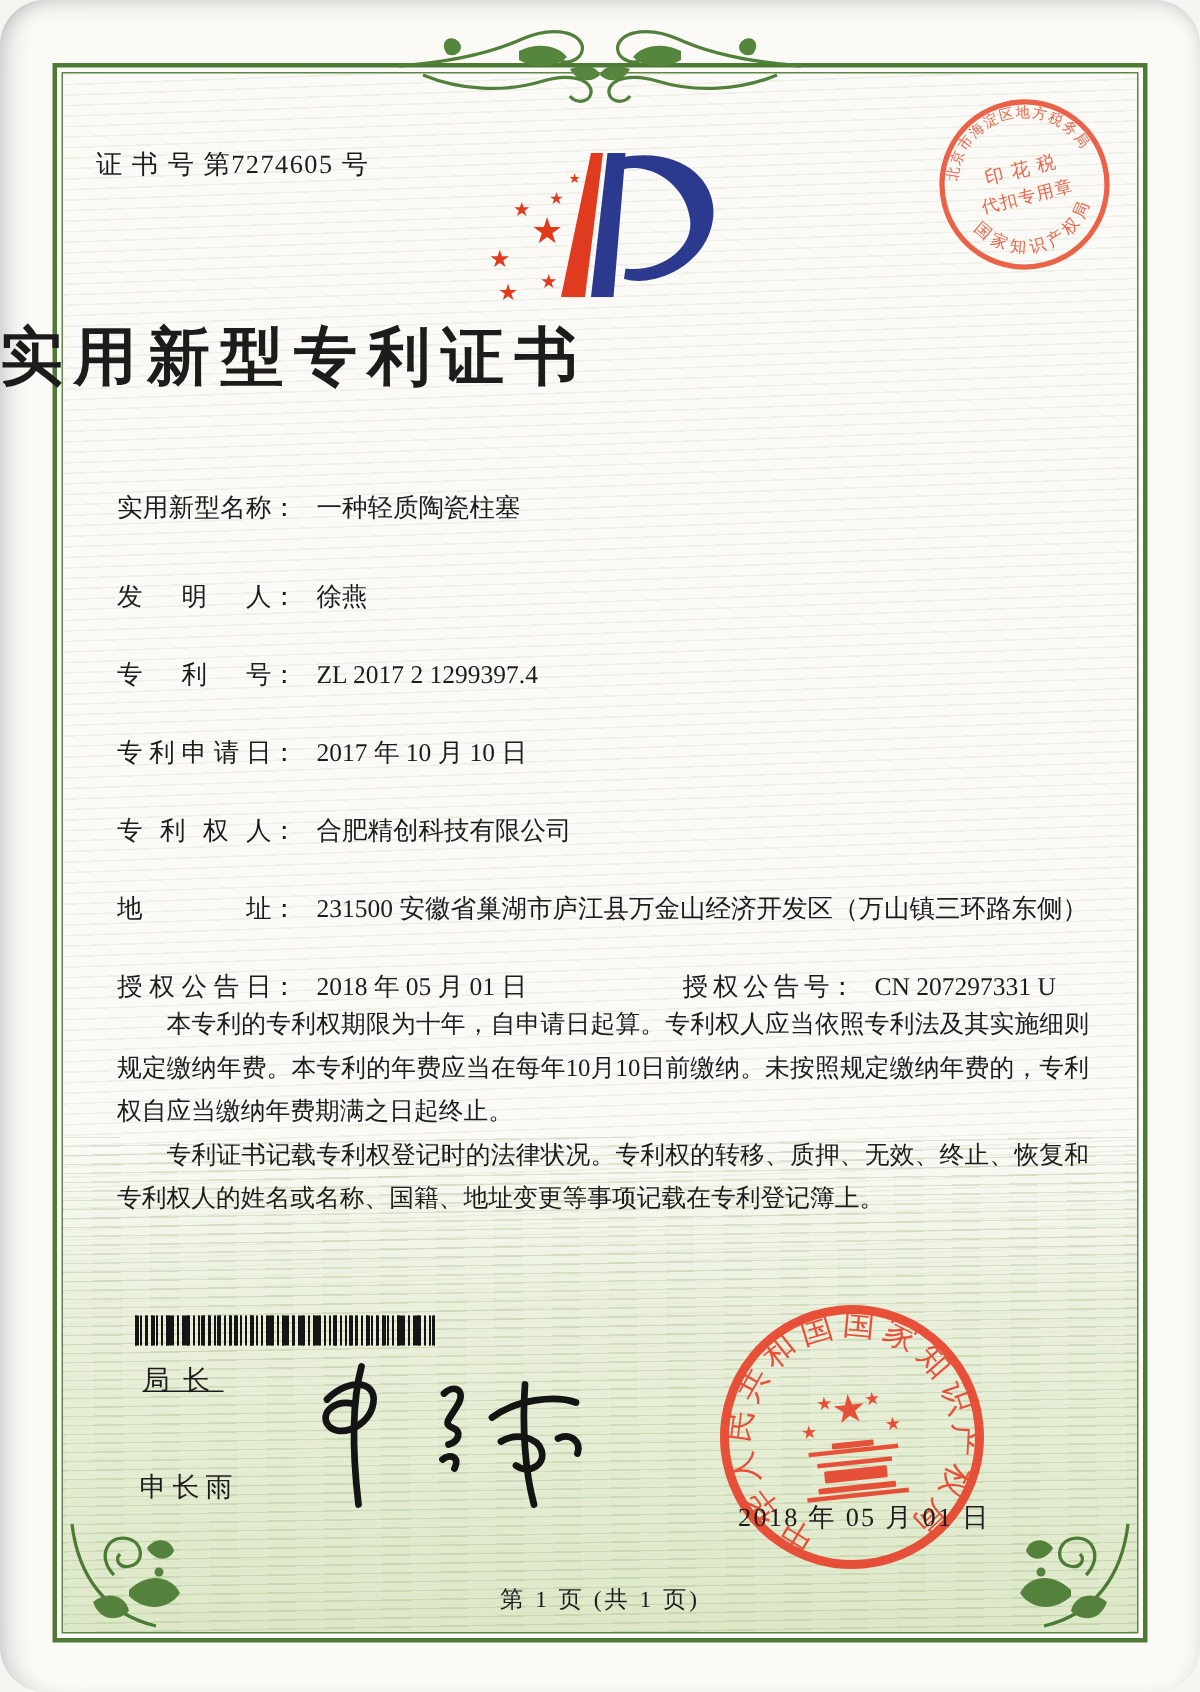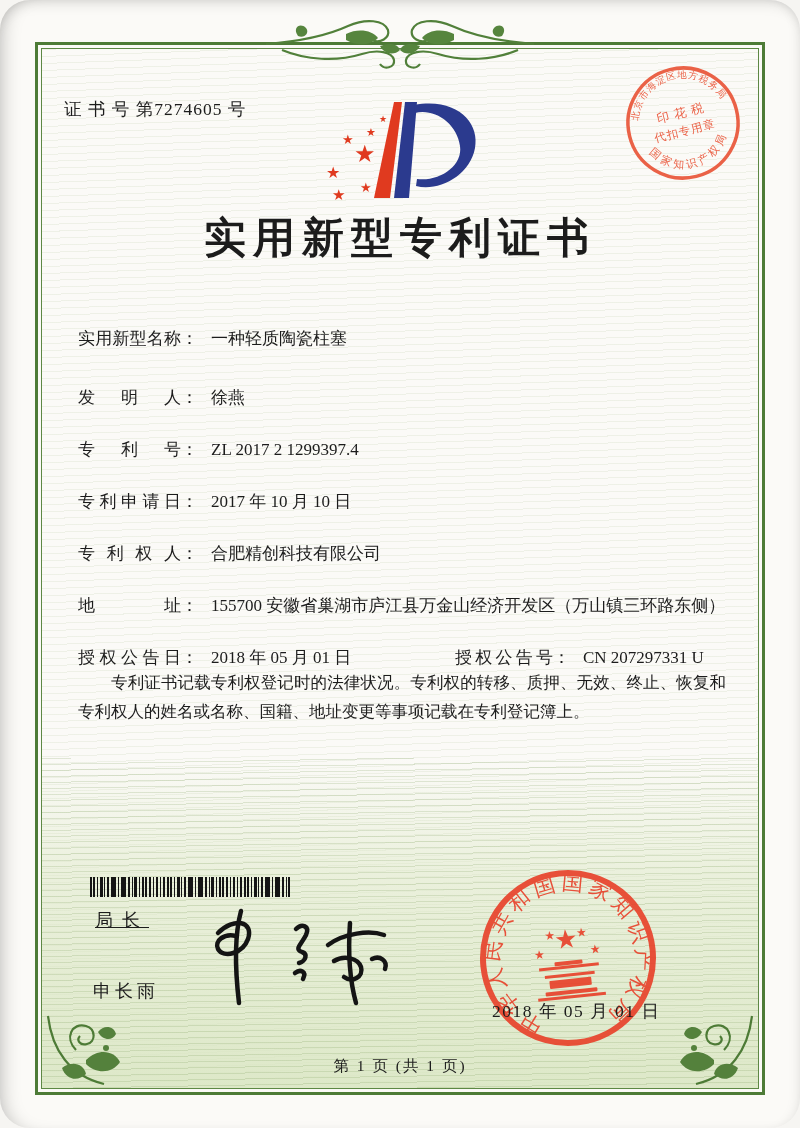--- a/index.html
+++ b/index.html
@@ -40,21 +40,21 @@
       repeating-linear-gradient(179deg, rgba(125,158,92,.22) 0 1px, rgba(0,0,0,0) 1px 6px),
       linear-gradient(180deg, rgba(223,233,200,0) 0%, rgba(221,232,198,.55) 35%, rgba(216,229,192,.85) 100%);
   }
   .ornament { position:absolute; z-index:2; }
   
   .content { position:absolute; inset:0; z-index:3; }
   .cert-no { position:absolute; left:64px; top:97px; font-size:17.5px; letter-spacing:1px; }
   .logo { position:absolute; left:324px; top:96px; width:156px; height:108px; }
   .title {
     position:absolute; left:0; top:210px; width:100%;
-    text-align:center; font-size:42px; font-weight:bold; letter-spacing:7px;
+    text-align:left; font-size:42px; font-weight:bold; letter-spacing:7px;
   }
   .fields { position:absolute; left:78px; top:326px; width:648px; }
   .frow { display:flex; align-items:flex-start; font-size:17px; margin-bottom:26px; line-height:26px; }
   .frow-first { margin-bottom:33px;align-items:center; }
   .flabel { display:inline-block; width:103px; text-align:justify; text-align-last:justify; flex:0 0 103px; }
   .fcolon { flex:0 0 auto; }
   .fvalue { margin-left:13px; flex:1; }
   .frow-grant { position:relative; display:block; height:26px; margin-bottom:0; }
   .fpair { display:inline-flex; align-items:flex-end; }
   .fpair-right { position:absolute; left:377px; top:0; }
@@ -164,37 +164,38 @@
         <span class="fvalue">2017 年 10 月 10 日</span>
       </div>
       <div class="frow">
         <span class="flabel">专利权人</span>
           <span class="fcolon">：</span>
         <span class="fvalue">合肥精创科技有限公司</span>
       </div>
       <div class="frow">
         <span class="flabel">地址</span>
           <span class="fcolon">：</span>
-        <span class="fvalue">155700 安徽省巢湖市庐江县万金山经济开发区（万山镇三环路东侧）</span>
+        <span class="fvalue">231500 安徽省巢湖市庐江县万金山经济开发区（万山镇三环路东侧）</span>
       </div>
       <div class="frow frow-grant">
         <div class="fpair">
           <span class="flabel">授权公告日</span>
             <span class="fcolon">：</span>
           <span class="fvalue">2018 年 05 月 01 日</span>
         </div>
         <div class="fpair fpair-right">
           <span class="flabel">授权公告号</span>
             <span class="fcolon">：</span>
           <span class="fvalue">CN 207297331 U</span>
         </div>
       </div>
     </div>
 
     <div class="paras">
+      <p>本专利的专利权期限为十年，自申请日起算。专利权人应当依照专利法及其实施细则规定缴纳年费。本专利的年费应当在每年10月10日前缴纳。未按照规定缴纳年费的，专利权自应当缴纳年费期满之日起终止。</p>
       <p>专利证书记载专利权登记时的法律状况。专利权的转移、质押、无效、终止、恢复和专利权人的姓名或名称、国籍、地址变更等事项记载在专利登记簿上。</p>
     </div>
 
     <div class="barcode"></div>
 
     <div class="director-title">局长</div>
     <div class="director-name">申长雨</div>
 
     <svg class="signature" viewBox="0 0 210 110">
       <g stroke="#141414" stroke-width="4.5" fill="none" stroke-linecap="round">

